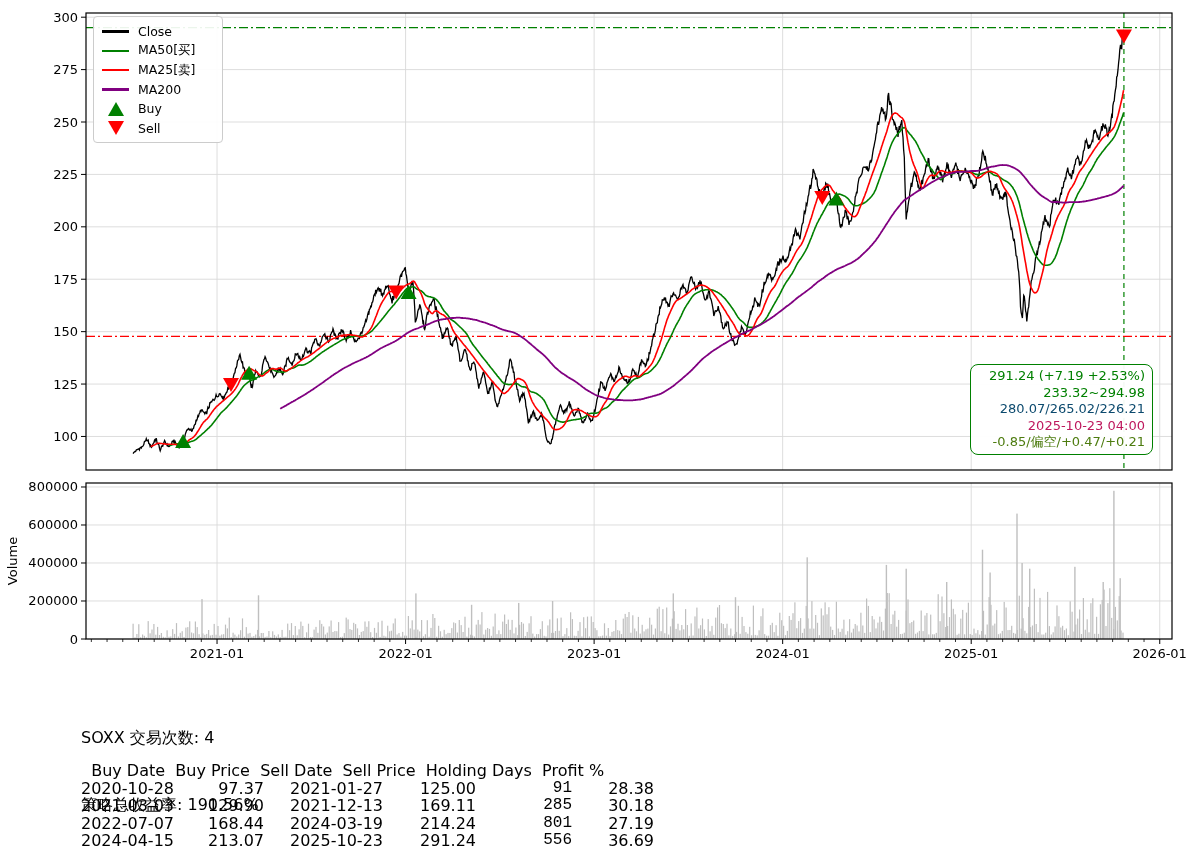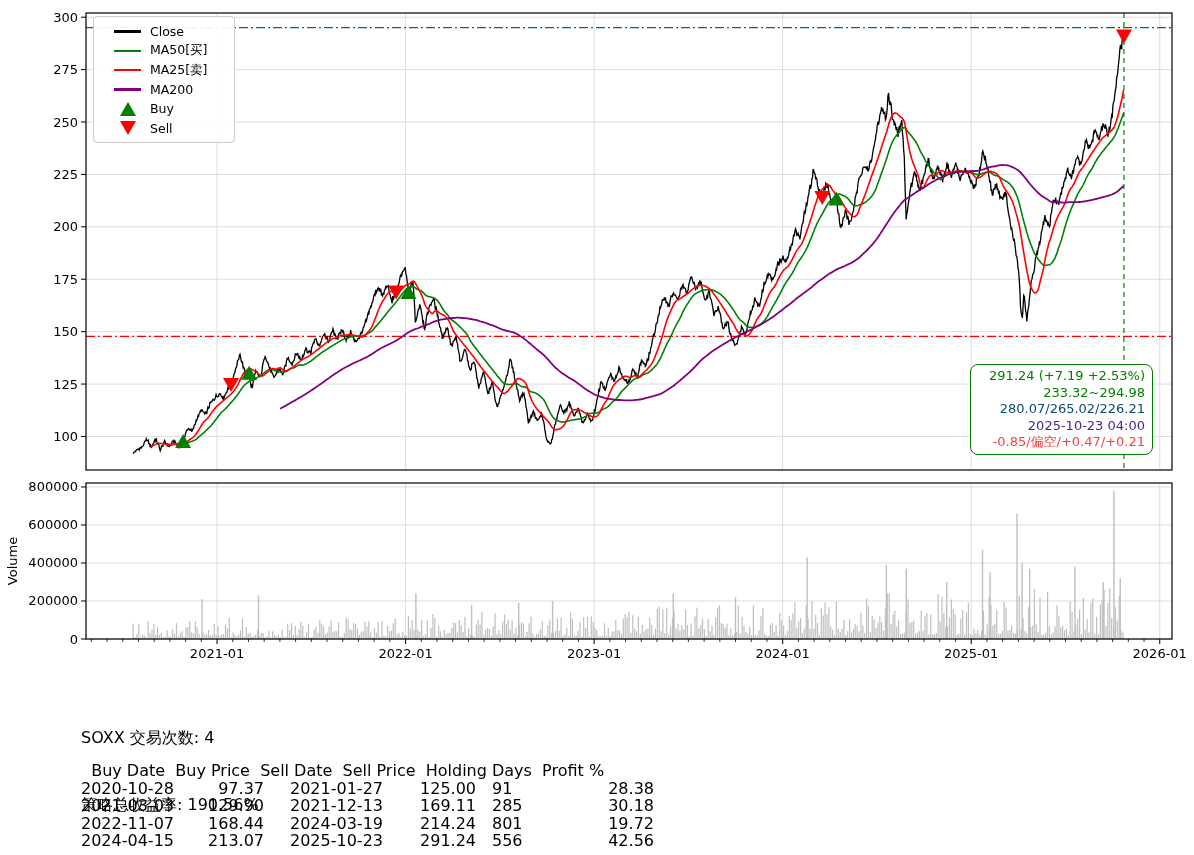--- a/index.html
+++ b/index.html
@@ -2,21 +2,21 @@
 <html><head>
 <meta charset="utf-8">
 <style>
   html,body{margin:0;padding:0;background:#ffffff;}
   .fig{position:relative;width:1194px;height:855px;background:#fff;
        font-family:"DejaVu Sans",sans-serif;color:#000;overflow:hidden;}
   svg{position:absolute;left:0;top:0;font-family:"DejaVu Sans",sans-serif;}
   svg text{fill:#000;}
   
   .legend{position:absolute;left:93px;top:16px;width:112px;background:rgba(255,255,255,.92);
-          border:1px solid #cccccc;border-radius:4px;padding:5px 8px 4px 20px;z-index:5;}
+          border:1px solid #cccccc;border-radius:4px;padding:5px 8px 4px 8px;z-index:5;}
   .lrow{display:flex;align-items:center;height:19.3px;}
   .sw-slot{width:27px;display:flex;justify-content:center;align-items:center;margin-right:9px;flex:0 0 27px;}
   .sw-line{width:27px;height:2.4px;background:#000;}
   .sw-tri-up{width:0;height:0;border-left:8px solid transparent;border-right:8px solid transparent;
              border-bottom:14px solid #008000;}
   .sw-tri-down{width:0;height:0;border-left:8px solid transparent;border-right:8px solid transparent;
                border-top:14px solid #ff0000;}
   .ltext{font-size:12.5px;white-space:nowrap;}
   
   .annot{position:absolute;left:970px;top:364px;width:183px;box-sizing:border-box;
@@ -26,21 +26,21 @@
   
   .summary{position:absolute;left:81px;top:682px;font-size:16px;line-height:22.4px;white-space:pre;}
   .tradetable{position:absolute;left:81px;top:762px;font-size:16px;}
   .thead{white-space:pre;line-height:17.6px;}
   .trow{display:flex;line-height:17.6px;gap:16px;}
   .trow span{display:inline-block;white-space:nowrap;}
   .c1{width:97px;text-align:left;}
   .c2{width:70px;text-align:right;}
   .c3{width:100px;text-align:left;margin-left:10px;}
   .c4{width:70px;text-align:right;}
-  .c5{width:80px;text-align:left;}
+  .c5{width:80px;text-align:right;font-family:Liberation Mono, monospace;}
   .c6{width:66px;text-align:right;}
 </style>
 </head>
 <body>
 
 <div class="fig">
 
   <svg id="chart-svg" width="1194" height="672">
       <g stroke="#d9d9d9" stroke-width="0.9">
         <line x1="217.03645833332155" y1="13" x2="217.03645833332155" y2="470"></line>
@@ -788,22 +788,22 @@
           <span class="sw-tri-down" style="border-top-color: rgb(255, 0, 0);"></span>
         </span>
       <span class="ltext">Sell</span>
     </div>
   </div>
 
   <div class="annot" style="border-color: rgb(0, 128, 0);">
     <div style="color: rgb(0, 128, 0);">291.24 (+7.19 +2.53%)</div>
     <div style="color: rgb(0, 128, 0);">233.32~294.98</div>
     <div style="color: #0c4a6e;">280.07/265.02/226.21</div>
-    <div style="color: #4c1d95;">2025-10-23 04:00</div>
-    <div style="color: #ef4444;">-0.85/偏空/+0.47/+0.21</div>
+    <div style="color: #be185d;">2025-10-23 04:00</div>
+    <div style="color: #4d7c0f;">-0.85/偏空/+0.47/+0.21</div>
   </div>
 
   <div class="summary">
     <div>SOXX 交易次数: 4</div>
     <div>策略总收益率: 190.56%</div>
     
     
   </div>
 
   <div class="tradetable">
@@ -818,29 +818,29 @@
     </div>
     <div class="trow">
       <span class="c1">2021-03-03</span>
       <span class="c2">129.90</span>
       <span class="c3">2021-12-13</span>
       <span class="c4">169.11</span>
       <span class="c5">285</span>
       <span class="c6">30.18</span>
     </div>
     <div class="trow">
-      <span class="c1">2022-11-07</span>
+      <span class="c1">2022-07-07</span>
       <span class="c2">168.44</span>
       <span class="c3">2024-03-19</span>
       <span class="c4">214.24</span>
       <span class="c5">801</span>
-      <span class="c6">19.72</span>
+      <span class="c6">27.19</span>
     </div>
     <div class="trow">
       <span class="c1">2024-04-15</span>
       <span class="c2">213.07</span>
       <span class="c3">2025-10-23</span>
       <span class="c4">291.24</span>
       <span class="c5">556</span>
-      <span class="c6">42.56</span>
+      <span class="c6">36.69</span>
     </div>
   </div>
 </div>
 
 </body></html>

